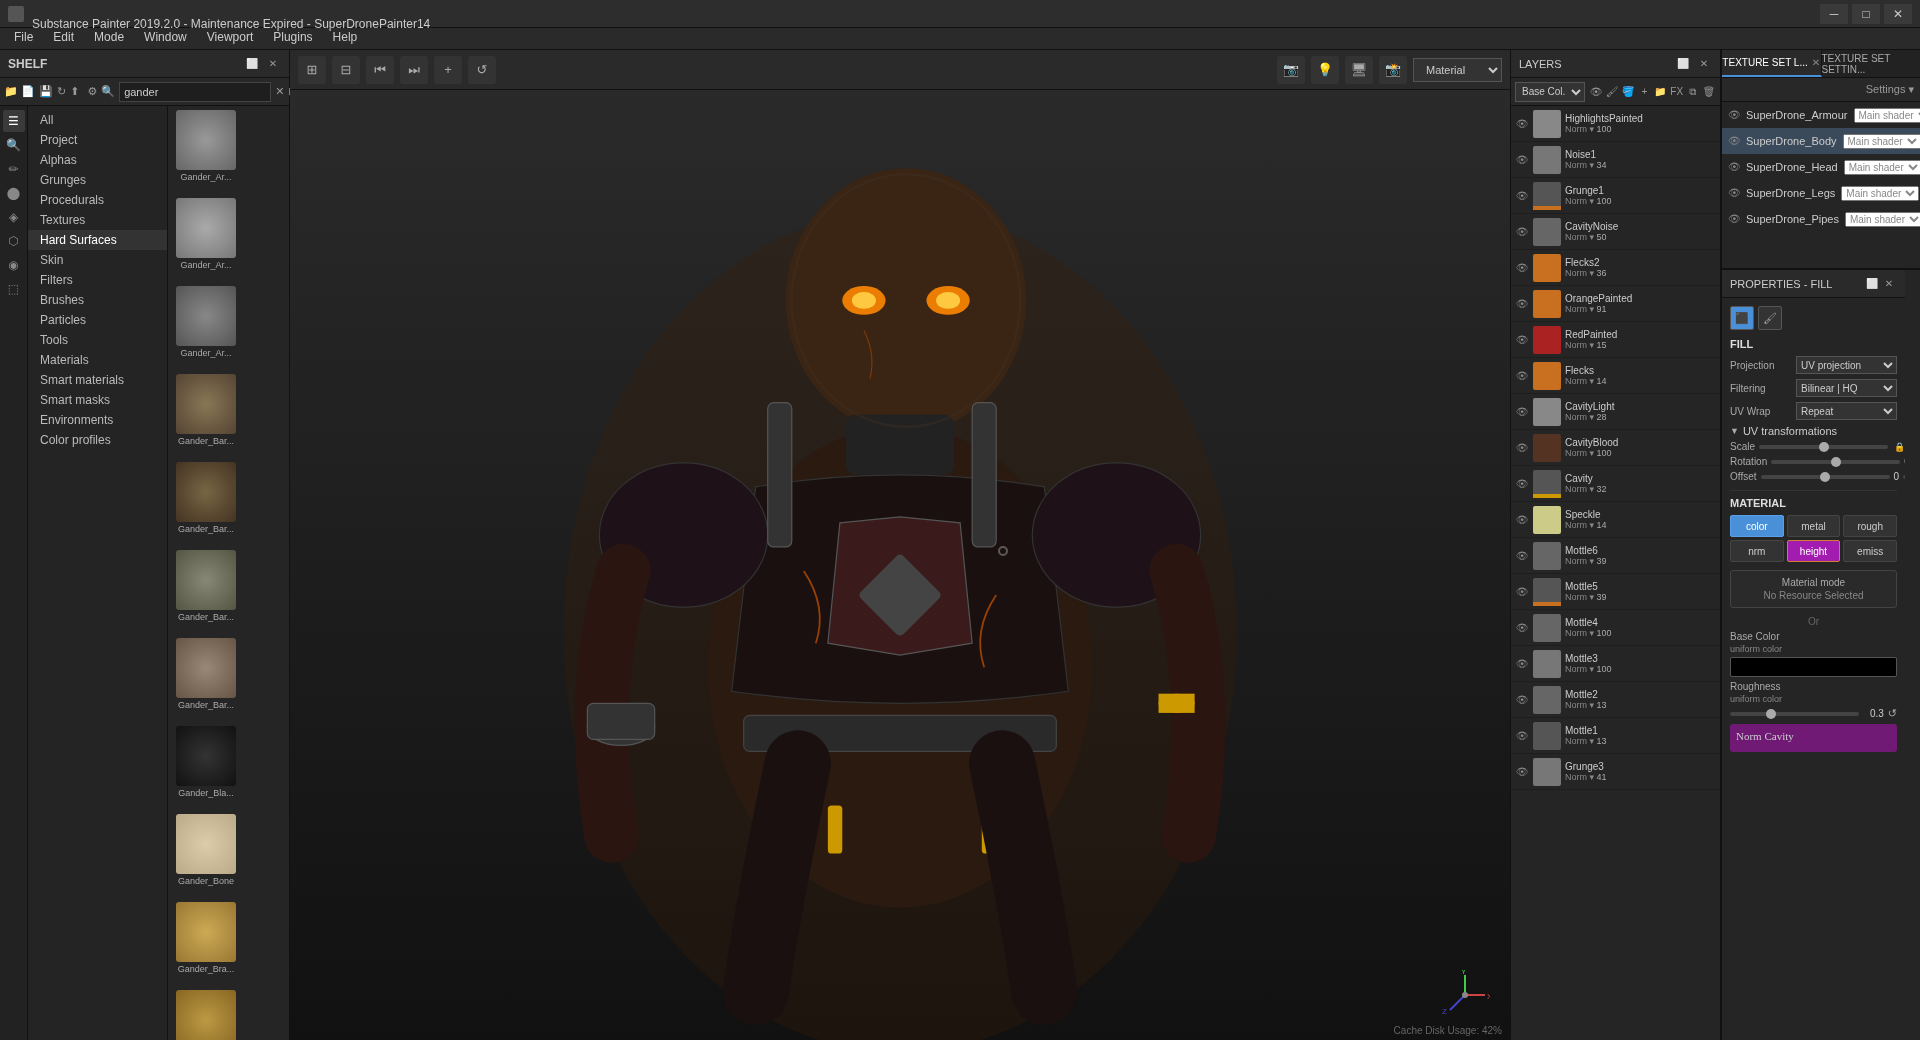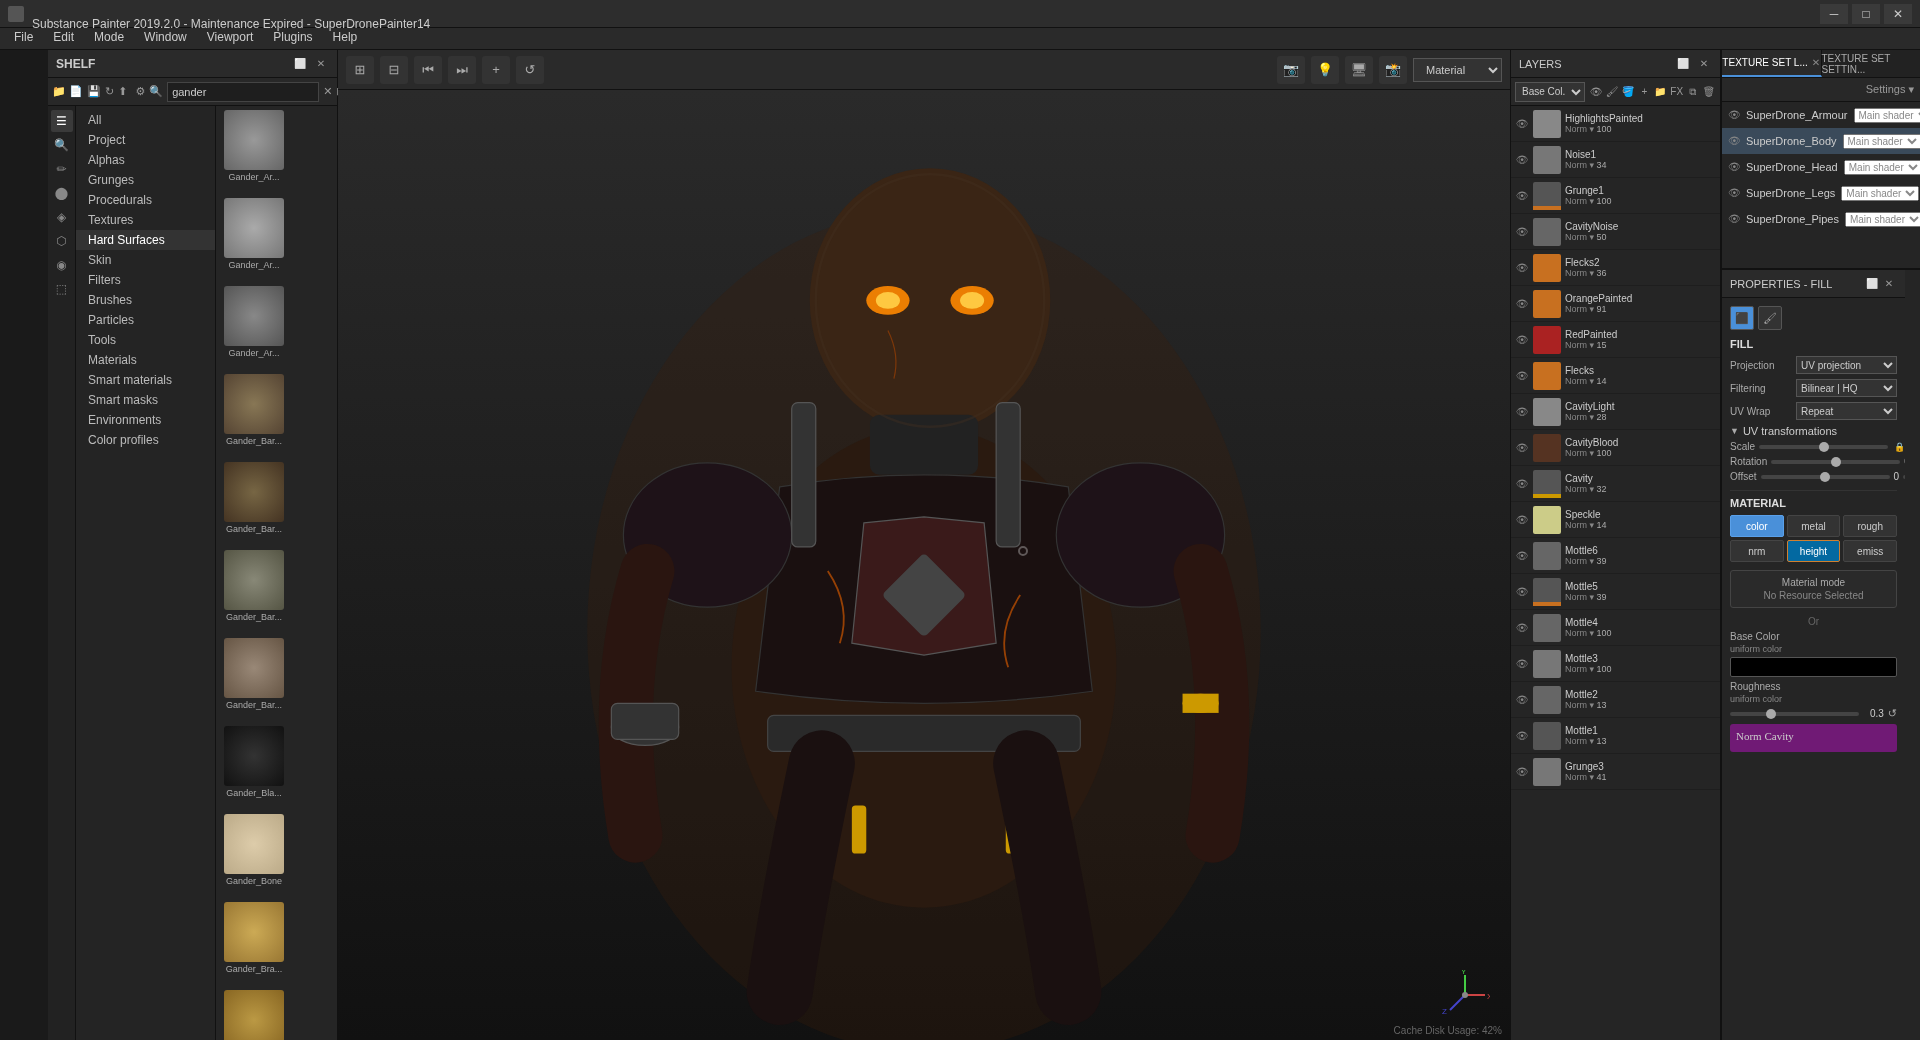--- a/index.html
+++ b/index.html
@@ -10,21 +10,21 @@
     #titlebar-icon { width: 16px; height: 16px; background: #555; margin-right: 8px; border-radius: 2px; }
     #titlebar-title { flex: 1; font-size: 12px; color: #ccc; margin-top: 20px; }
     #titlebar-controls { display: flex; gap: 4px; }
     .titlebar-btn { width: 28px; height: 20px; background: #3a3a3a; border: none; color: #ccc; cursor: pointer; display: flex; align-items: center; justify-content: center; font-size: 12px; }
 
     
     #menubar { height: 22px; background: #2a2a2a; display: flex; padding: 0 4px; border-bottom: 1px solid #111; }
     .menu-item { padding: 2px 10px; color: #ccc; font-size: 12px; cursor: pointer; }
 
     
-    #main { display: flex; height: calc(1040px - 50px); padding-left: 48px; }
+    #main { display: flex; height: calc(1040px - 50px); }
 
     
     #shelf { width: 290px; background: #252525; border-right: 1px solid #111; display: flex; flex-direction: column; }
     #shelf-header { height: 28px; background: #2a2a2a; display: flex; align-items: center; padding: 0 8px; border-bottom: 1px solid #111; }
     #shelf-title { font-size: 12px; font-weight: bold; color: #ccc; flex: 1; }
     #shelf-controls { display: flex; gap: 4px; align-items: center; }
     .shelf-btn { width: 16px; height: 16px; color: #999; cursor: pointer; display: flex; align-items: center; justify-content: center; font-size: 10px; }
     
     #shelf-toolbar { height: 28px; background: #282828; display: flex; align-items: center; padding: 0 4px; gap: 4px; border-bottom: 1px solid #111; }
     .shelf-tool-btn { width: 20px; height: 20px; color: #999; cursor: pointer; display: flex; align-items: center; justify-content: center; font-size: 11px; border-radius: 2px; }
@@ -110,21 +110,21 @@
     
     
     .uv-section { margin-bottom: 8px; }
     .uv-section-header { display: flex; align-items: center; gap: 4px; margin-bottom: 4px; cursor: pointer; }
     .uv-section-title { font-size: 11px; color: #ccc; }
     
     
     #material-btns { display: grid; grid-template-columns: 1fr 1fr 1fr; gap: 3px; margin-bottom: 8px; }
     .mat-btn { height: 22px; background: #333; border: 1px solid #444; color: #ccc; font-size: 10px; cursor: pointer; display: flex; align-items: center; justify-content: center; border-radius: 2px; }
     .mat-btn.active { background: #4a90d9; border-color: #5aa0e9; color: #fff; }
-    .mat-btn.active-orange { background: #0369a1; border-color: #d08030; color: #fff; }
+    .mat-btn.active-orange { background: #a21caf; border-color: #d08030; color: #fff; }
     
     
     .material-mode-box { background: #2a2a2a; border: 1px solid #444; border-radius: 3px; padding: 6px; margin-bottom: 8px; text-align: center; }
     .material-mode-title { font-size: 10px; color: #aaa; margin-bottom: 2px; }
     .material-mode-val { font-size: 10px; color: #888; }
     
     
     .color-swatch { width: 100%; height: 20px; background: #000; border: 1px solid #555; border-radius: 2px; margin-bottom: 4px; }
     
     

